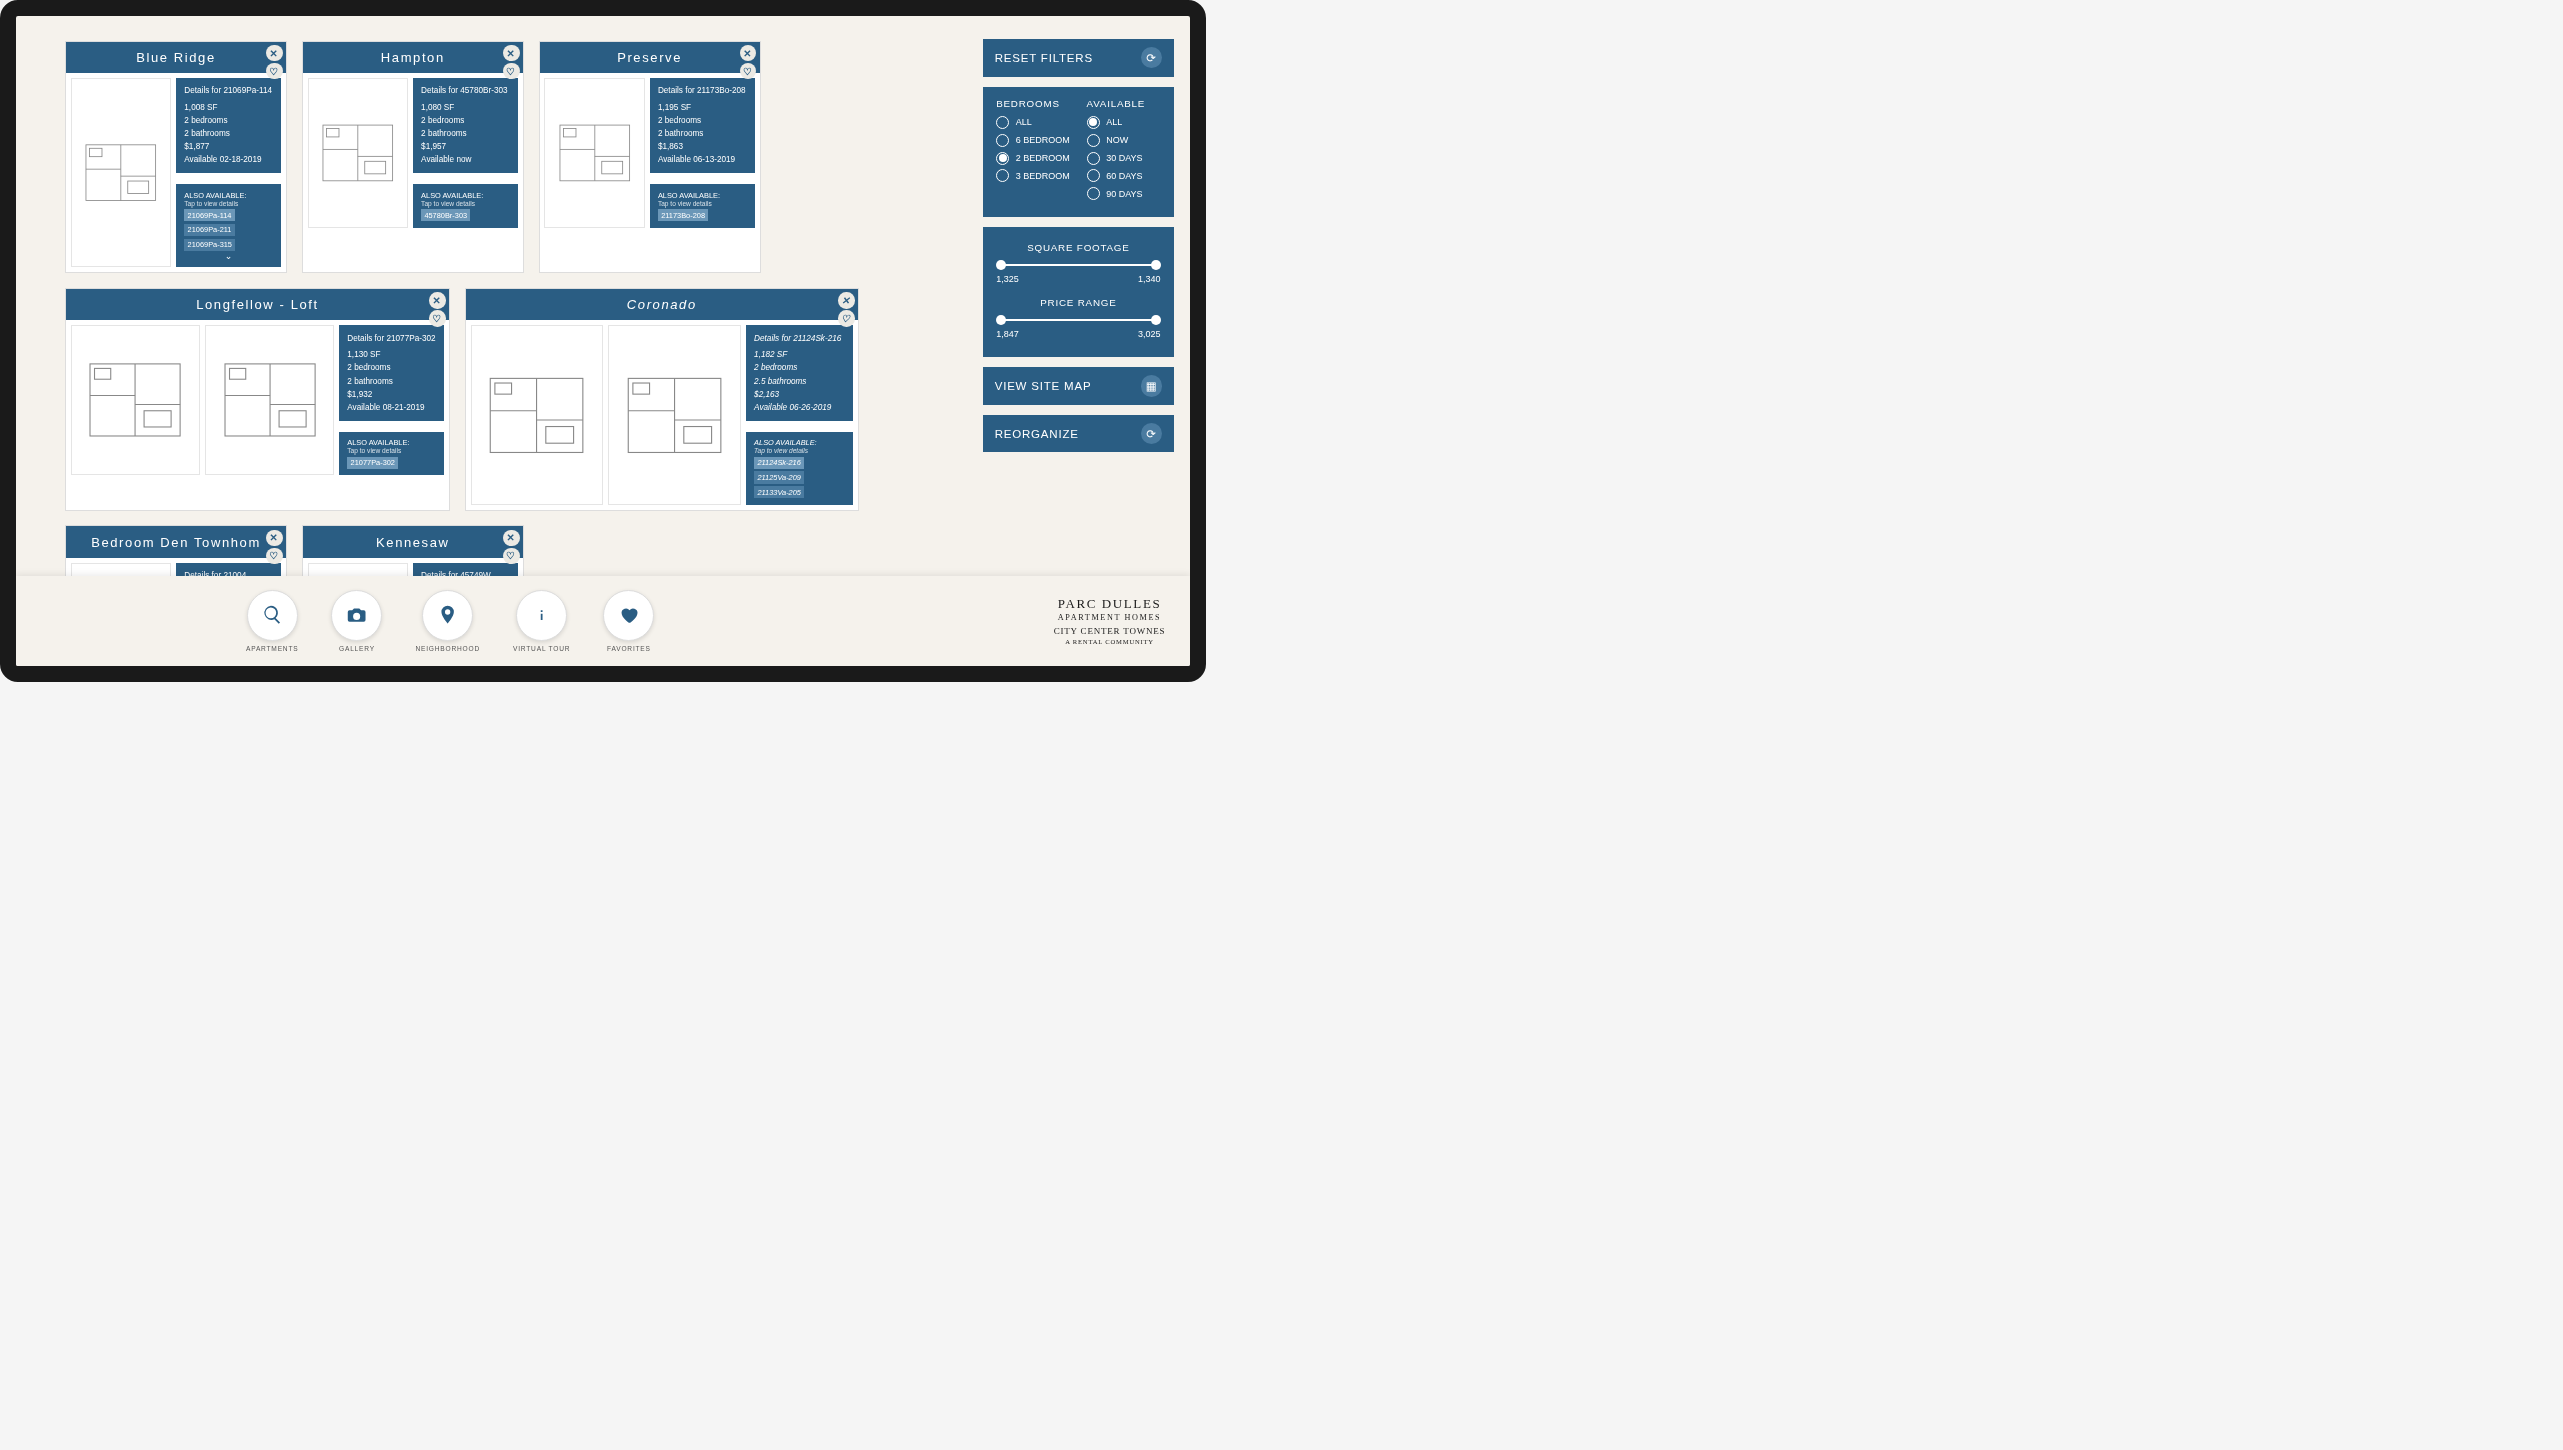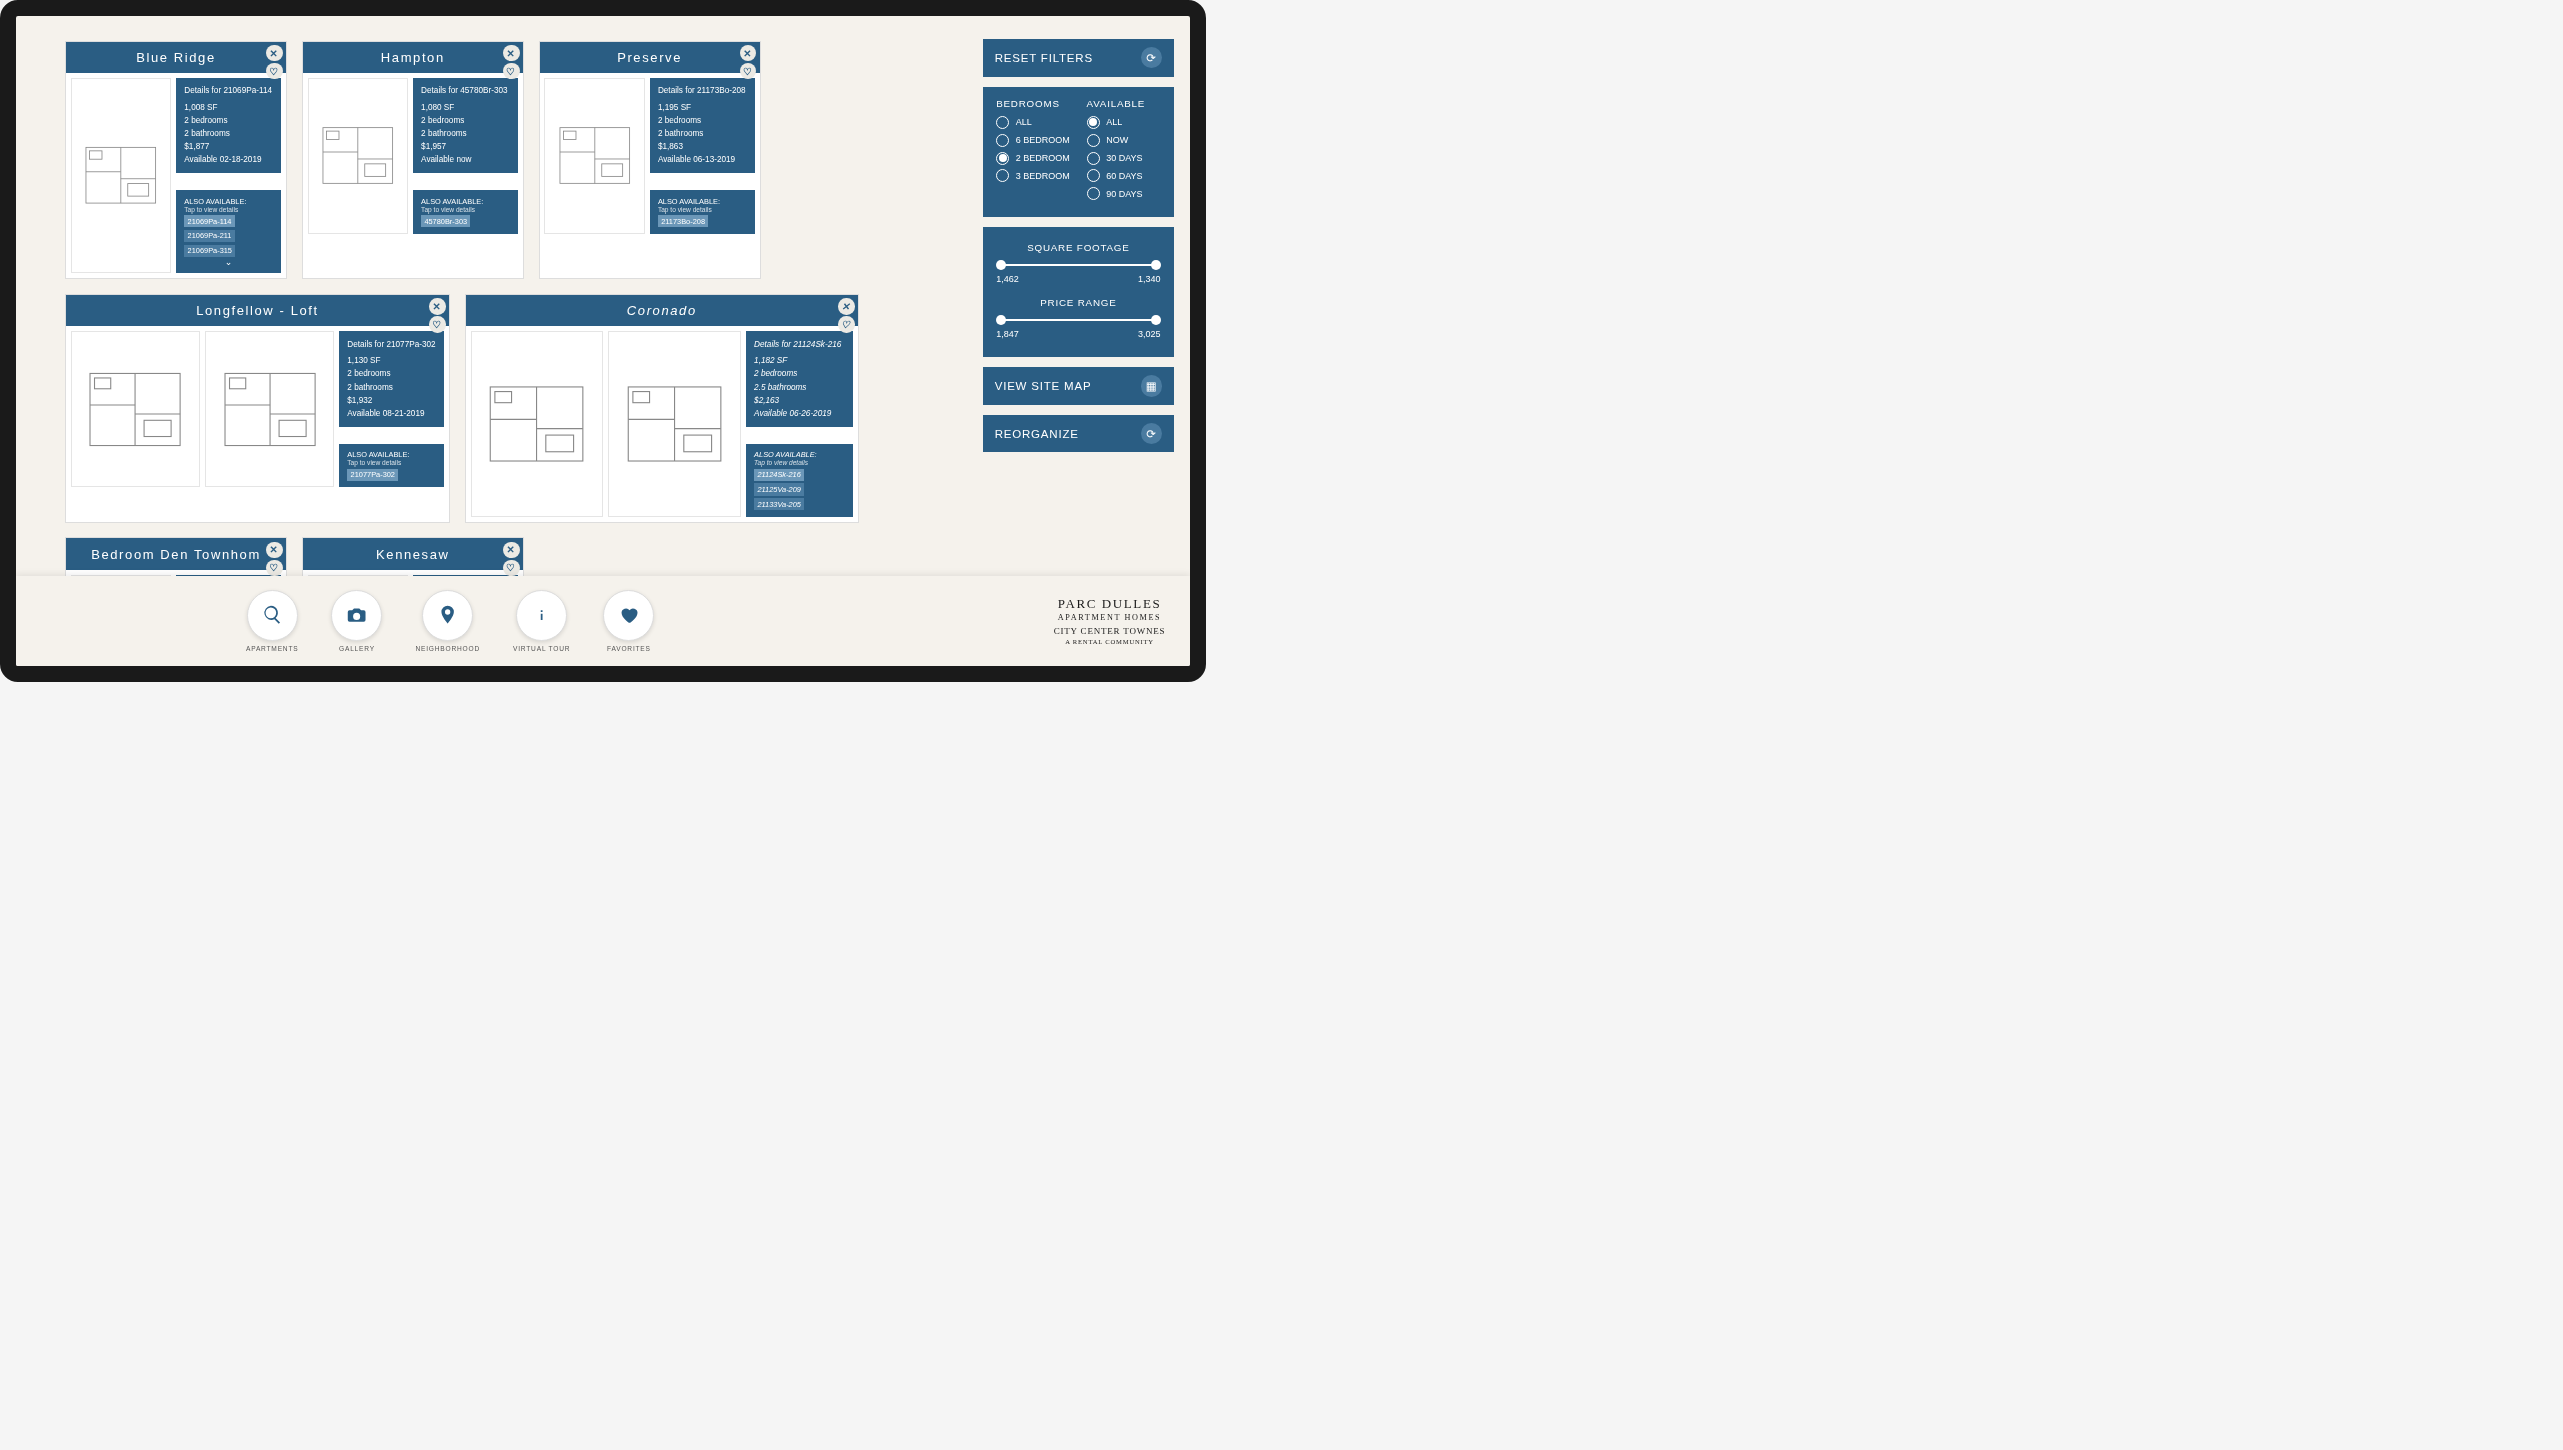--- a/index.html
+++ b/index.html
@@ -95,21 +95,21 @@
   min-height: 131px;
   display: flex;
   align-items: center;
   justify-content: center;
 }
 .plan svg { width: 85%; height: 85%; }
 .details-col {
   width: 105px;
   display: flex;
   flex-direction: column;
-  gap: 17px;
+  gap: 11px;
 }
 .card.w3 .details-col { width: 107px; }
 .details-block {
   background: #2a5d83;
   color: #fff;
   padding: 6.6px 8.2px;
   font-size: 8.2px;
   line-height: 1.6;
 }
 .details-block .det-title { font-size: 8.2px; margin-bottom: 3.3px; white-space: nowrap; overflow: hidden; }
@@ -553,21 +553,21 @@
         </div>
       </div>
 
       <div class="slider-panel">
         <div class="sl-title">SQUARE FOOTAGE</div>
         <div class="slider">
           <div class="handle left"></div>
           <div class="handle right"></div>
         </div>
         <div class="sl-values">
-          <span>1,462</span>
+          <span>1,325</span>
           <span>1,340</span>
         </div>
         <div class="sl-title" style="margin-top:13px">PRICE RANGE</div>
         <div class="slider">
           <div class="handle left"></div>
           <div class="handle right"></div>
         </div>
         <div class="sl-values">
           <span>1,847</span>
           <span>3,025</span>

